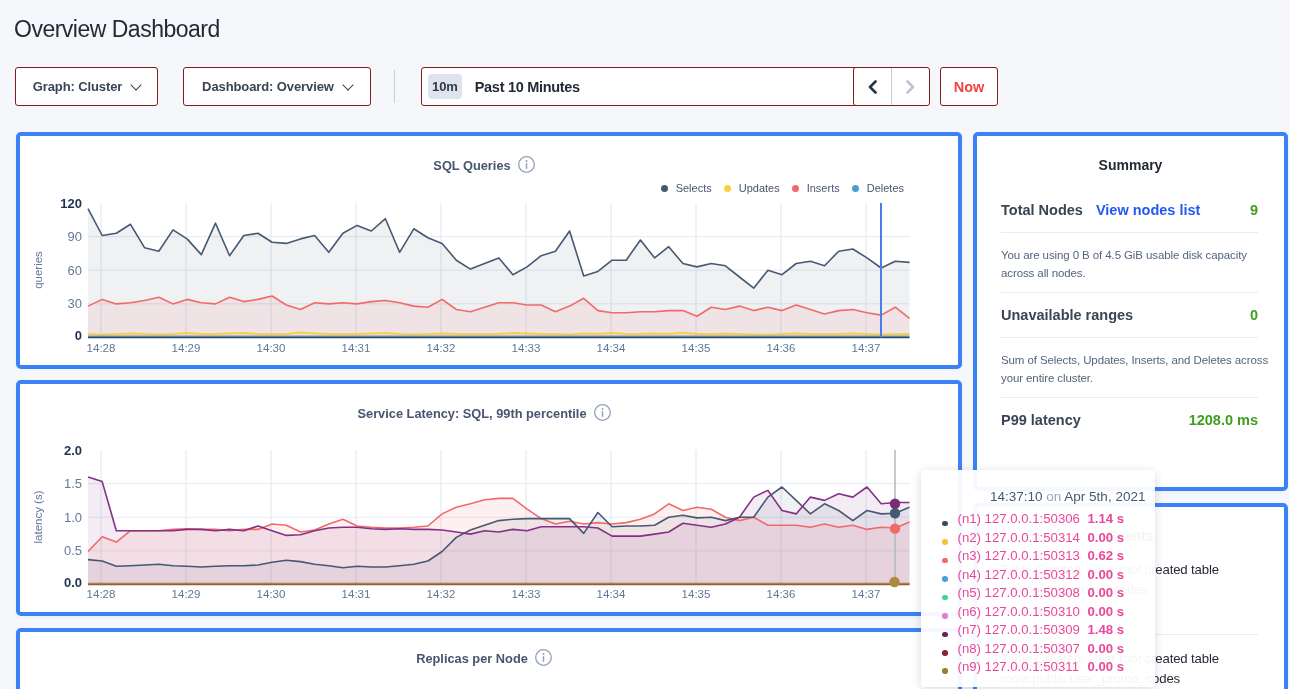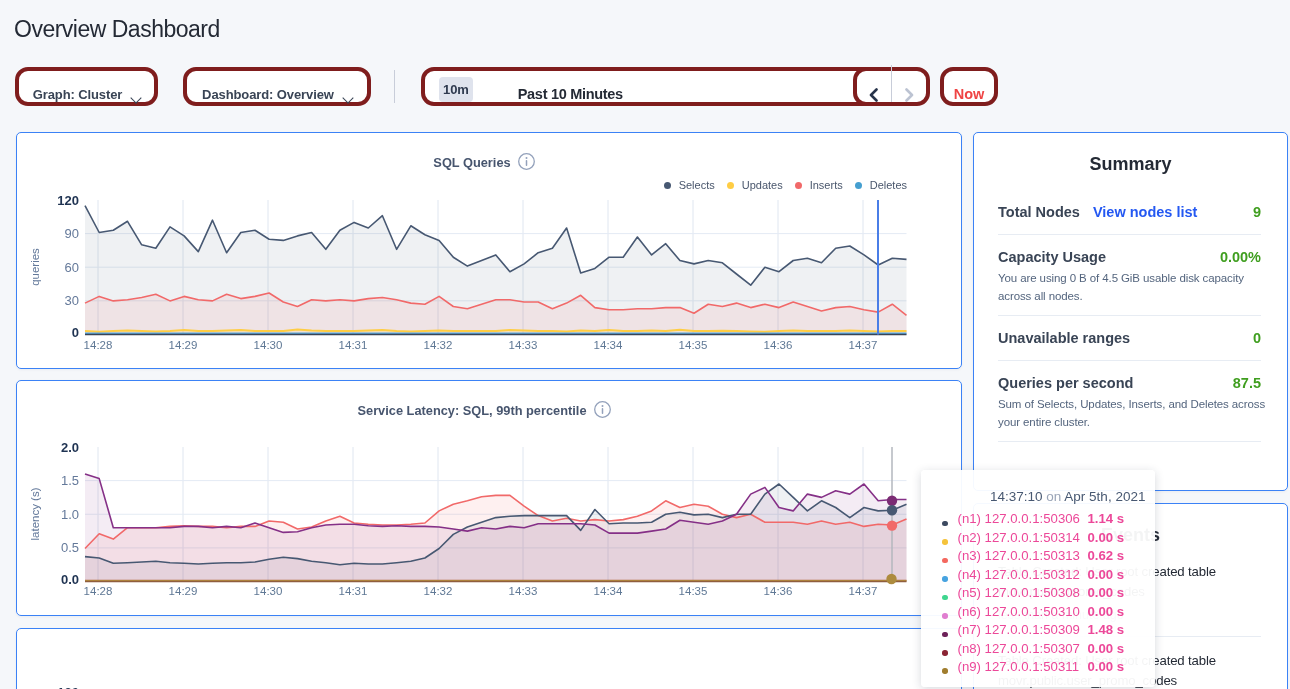--- a/index.html
+++ b/index.html
@@ -1,41 +1,41 @@
 <!DOCTYPE html>
 <html><head><meta charset="utf-8">
 <style>
 * { margin:0; padding:0; box-sizing:border-box; }
 html,body { width:1290px; height:689px; background:#f5f7fa;
   font-family:"Liberation Sans",sans-serif; overflow:hidden; position:relative; }
 h1 { position:absolute; left:14px; top:16px; font-size:23px; font-weight:400;
   color:#242a35; letter-spacing:-0.5px; }
 .btn { position:absolute; top:67px; height:39px; background:#fff;
-  border:4px solid #7f1d1d; border-radius:13px; display:flex; align-items:flex-end;
+  border:1px solid #7f1d1d; border-radius:3px; display:flex; align-items:center;
   justify-content:center; color:#394455; font-size:13px; font-weight:700; letter-spacing:-0.1px; }
 .chev { width:8px; height:8px; border-right:1.8px solid #394455; border-bottom:1.8px solid #394455;
   transform:rotate(45deg); margin-left:10px; margin-top:-4px; display:inline-block; }
 .vsep { position:absolute; left:394px; top:70px; height:33px; width:1px; background:#c8cdd9; }
 .badge { background:#dfe3ed; border-radius:4px; color:#2f3a4f; font-size:13px;
   font-weight:700; padding:5px 4px; margin-right:13px; }
 .tsel-chev { position:absolute; right:14px; top:16px; width:8px; height:8px;
   border-right:1.8px solid #394455; border-bottom:1.8px solid #394455; transform:rotate(45deg); }
 .arrow { width:38px; display:flex; align-items:center; justify-content:center; }
-.card { position:absolute; background:#fff; border:1px solid #3b82f6; border-radius:5px;
+.card { position:absolute; background:#fff; border:4px solid #3b82f6; border-radius:5px;
   box-shadow:0 1px 3px rgba(32,44,69,0.05); }
 .chart-card { left:16px; width:946px; }
 .ctitle { position:absolute; left:0; right:0; top:20px; text-align:center;
   font-size:12.8px; font-weight:700; color:#47556e; transform:translateX(-5px); }
 .ctitle .info { display:inline-block; vertical-align:-3.5px; margin-left:7px; }
 .legend { position:absolute; top:46px; right:54px; display:flex; align-items:center;
   font-size:11px; color:#49566c; }
 .ldot { width:7px; height:7px; border-radius:50%; margin-right:8px; display:inline-block; flex:none; }
 .legend span + .ldot { margin-left:12px; }
 .side { left:973px; width:315px; }
-.side-title { margin-top:21px; text-align:center; font-size:18px; font-weight:700; color:#242a35; }
+.side-title { margin-top:21px; text-align:center; font-size:14px; font-weight:700; color:#242a35; }
 .side-body { padding:0 26px 0 24px; margin-top:29px; }
 .srow { display:flex; align-items:baseline; font-size:14.5px; font-weight:700;
   color:#394455; height:17px; line-height:17px; }
 .slink { color:#2458f2; margin-left:13px; }
 .sval { margin-left:auto; color:#3f9e1f; }
 .sdesc { font-size:11.5px; letter-spacing:-0.1px; color:#54657e; line-height:17.5px;
   margin-top:4px; margin-bottom:-3px; width:272px; }
 .sdiv { height:1px; background:#e7ecf3; margin:12.5px 0 14.5px; }
 .ev-body { padding:0 26px 0 24px; margin-top:16px; }
 .ev-msg { font-size:13.2px; letter-spacing:-0.15px; color:#242a35; line-height:20px; width:280px; }
@@ -50,23 +50,23 @@
 .taddr { width:130px; }
 .tval { font-weight:700; }
 svg.plot { position:absolute; left:0; top:0; }
 </style></head>
 <body>
 <h1>Overview Dashboard</h1>
 
 <div class="btn" style="left:15px;width:143px;">Graph: Cluster<span class="chev"></span></div>
 <div class="btn" style="left:183px;width:188px;">Dashboard: Overview<span class="chev"></span></div>
 <div class="vsep"></div>
-<div class="btn" style="left:421px;width:470px;justify-content:flex-start;padding-left:14px;">
+<div class="btn" style="left:421px;width:470px;justify-content:flex-start;padding-left:6px;">
   <span class="badge">10m</span>
-    <span style="font-size:14.5px;color:#242a35;letter-spacing:-0.3px;margin-left:32px;">Past 10 Minutes</span>
+    <span style="font-size:14.5px;color:#242a35;letter-spacing:-0.3px;">Past 10 Minutes</span>
   <span class="tsel-chev"></span>
 </div>
 <div class="btn" style="left:853px;width:77px;padding:0;">
   <div class="arrow">
       <svg width="14" height="14" viewBox="0 0 14 14">
         <path d="M9.5 1.5 L4 7 L9.5 12.5" fill="none" stroke="#27334a" stroke-width="2.6" stroke-linecap="round" stroke-linejoin="round"></path>
       </svg>
     </div>
   <div style="width:1px;height:37px;background:#c8cdd9;"></div>
   <div class="arrow">
@@ -182,51 +182,52 @@
       <text x="506" y="214" text-anchor="middle" font-size="11.5" fill="#5f7895">14:33</text>
       <text x="591" y="214" text-anchor="middle" font-size="11.5" fill="#5f7895">14:34</text>
       <text x="676" y="214" text-anchor="middle" font-size="11.5" fill="#5f7895">14:35</text>
       <text x="761" y="214" text-anchor="middle" font-size="11.5" fill="#5f7895">14:36</text>
       <text x="846" y="214" text-anchor="middle" font-size="11.5" fill="#5f7895">14:37</text>
       <text x="22" y="133" font-size="11.5" fill="#62789a" text-anchor="middle" transform="rotate(-90 22 133)">latency (s)</text>
     </svg>
 </div>
 
 <div class="card chart-card" style="top:628px;height:230px;">
+  <div class="ctitle" style="top:17px;">Replicas per Node<span class="info"><svg width="17" height="17" viewBox="0 0 17 17">
+          <circle cx="8.5" cy="8.5" r="7.8" fill="none" stroke="#93a1bb" stroke-width="1.3"></circle>
+          <circle cx="8.5" cy="4.9" r="1" fill="#93a1bb"></circle>
+          <rect x="7.75" y="7" width="1.5" height="6" rx="0.7" fill="#93a1bb"></rect>
+        </svg></span></div>
   <svg class="plot" width="944" height="100" viewBox="0 0 944 100">
     <text x="62" y="67.8" text-anchor="end" font-size="13" font-weight="700" fill="#1f3352">120</text>
   </svg>
 </div>
 
 <div class="card side" style="top:132px;height:359px;">
   <div class="side-title">Summary</div>
   <div class="side-body">
     <div class="srow">
         <span class="slabel">Total Nodes</span>
         <a class="slink">View nodes list</a>
         <span class="sval">9</span>
       </div>
     <div class="sdiv"></div>
-    <div class="srow">
-        <span class="slabel">Capacity Usage</span>
-        <span class="sval">0.00%</span>
-      </div>
     <div class="sdesc">You are using 0 B of 4.5 GiB usable disk capacity across all&nbsp;nodes.</div>
     <div class="sdiv"></div>
     <div class="srow">
         <span class="slabel">Unavailable ranges</span>
         <span class="sval">0</span>
       </div>
     <div class="sdiv"></div>
+    <div class="sdesc">Sum of Selects, Updates, Inserts, and Deletes across your entire cluster.</div>
+    <div class="sdiv"></div>
     <div class="srow">
-        <span class="slabel">Queries per second</span>
-        <span class="sval">87.5</span>
+        <span class="slabel">P99 latency</span>
+        <span class="sval">1208.0 ms</span>
       </div>
-    <div class="sdesc">Sum of Selects, Updates, Inserts, and Deletes across your entire cluster.</div>
-    <div class="sdiv"></div>
   </div>
 </div>
 
 <div class="card side" style="top:503px;height:220px;">
   <div class="side-title">Events</div>
   <div class="ev-body">
     <div class="ev">
       <div class="ev-msg">Table Created: User root created table movr.public.promo_codes</div>
       <div class="ev-time">less than a minute ago</div>
     </div>

